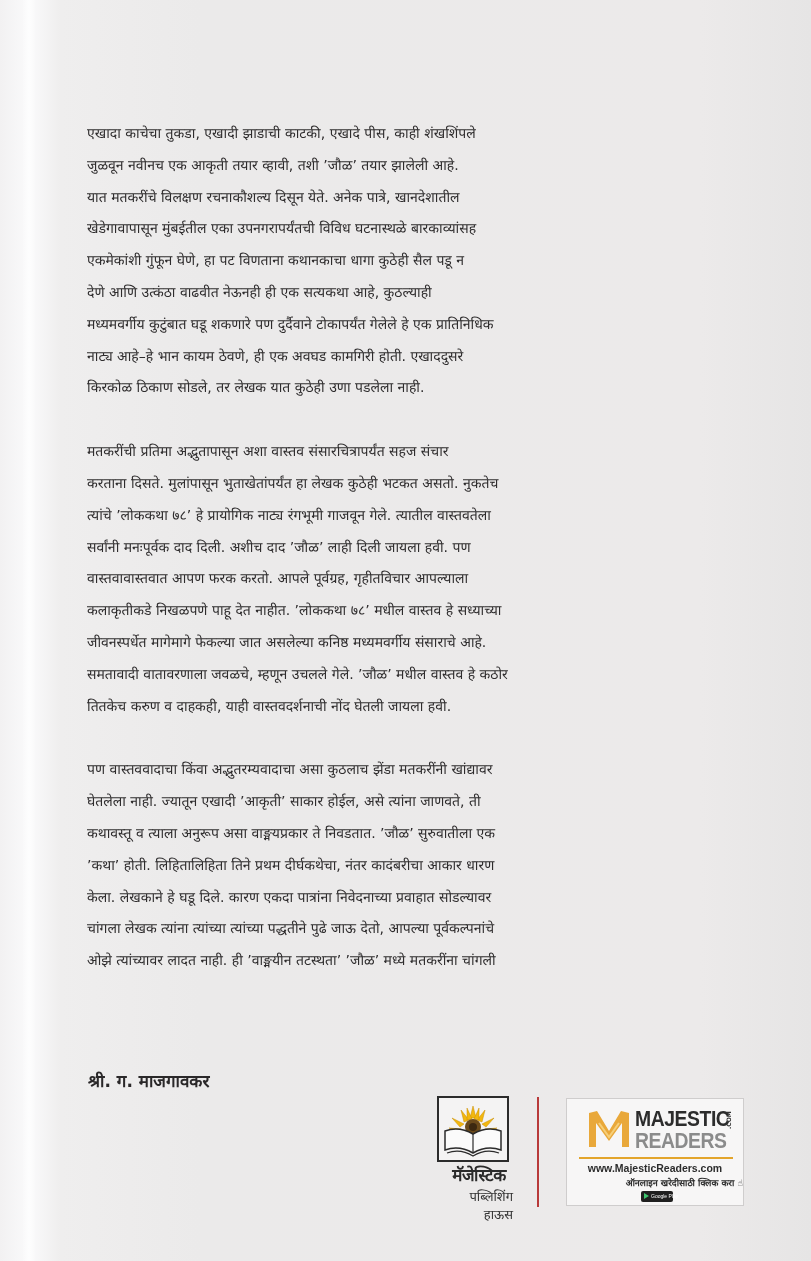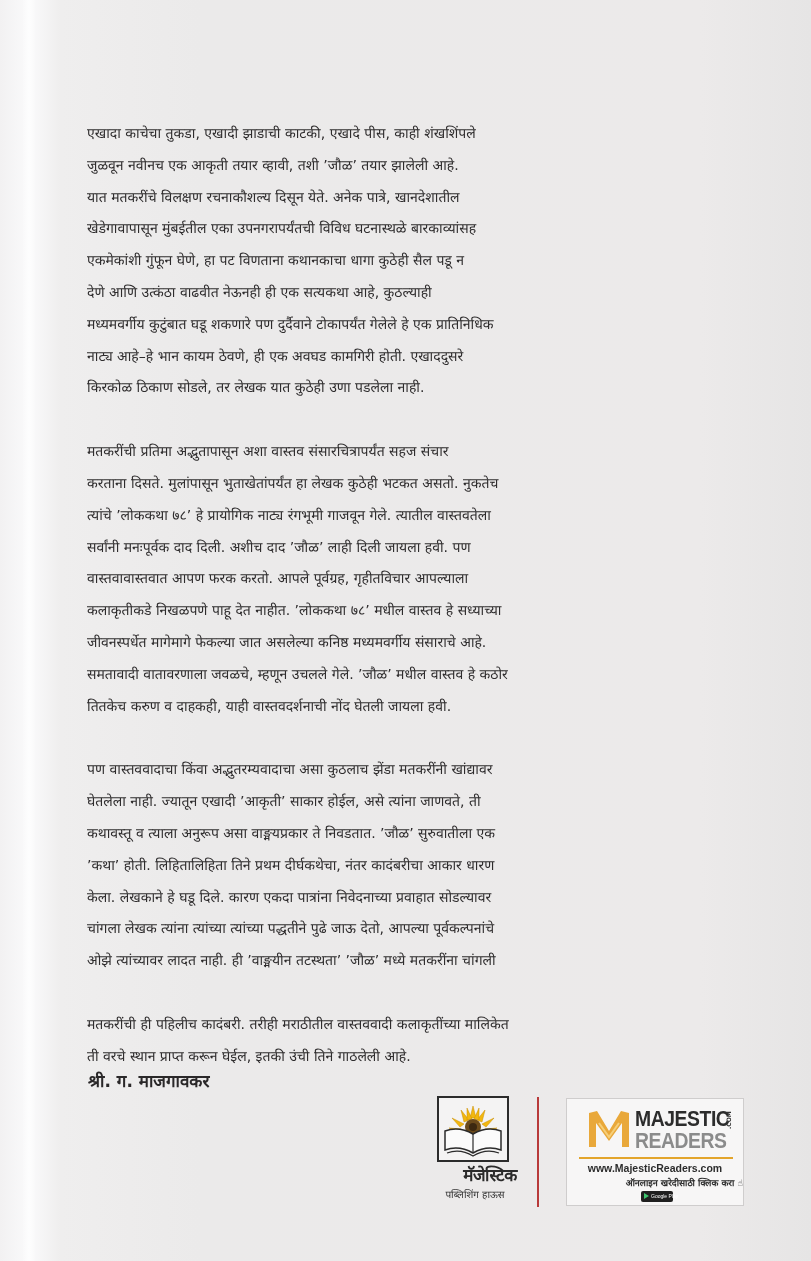--- a/index.html
+++ b/index.html
@@ -33,26 +33,26 @@
     font-size: 17px; font-weight: bold; color: #2a2829;
   }
   .pub-logo {
     position: absolute; left: 437px; top: 1094px; width: 76px; height: 112px;
   }
   .pub-box {
     position: absolute; left: 0; top: 2px; width: 72px; height: 66px;
     border: 2px solid #2b2b2b; box-sizing: border-box; background: #f4f3f3;
   }
   .pub-name {
-    position: absolute; left: 15px; top: 69px; width: 76px; text-align: center;
+    position: absolute; left: 4px; top: 69px; width: 76px; text-align: center;
     font-size: 17px; font-weight: bold; color: #2b2b2b; letter-spacing: -0.5px;
   }
   .pub-sub {
-    position: absolute; left: 0; top: 93px; width: 76px; text-align: center;
-    font-size: 10px; color: #333;
+    position: absolute; left: 0; top: 93px; width: 76px; text-align: right;
+    font-size: 13px; color: #333;
   }
   .divider {
     position: absolute; left: 537px; top: 1097px; width: 2px; height: 110px;
     background: #b83a3a;
   }
   .mr-card {
     position: absolute; left: 566px; top: 1098px; width: 178px; height: 108px;
     background: #f7f6f6; border: 1px solid #cfcdcd; box-sizing: border-box;
   }
   .mr-m { position: absolute; left: 20px; top: 10px; }
@@ -126,24 +126,20 @@
     </p>
     <p class="para">
       <span class="line">पण वास्तववादाचा किंवा अद्भुतरम्यवादाचा असा कुठलाच झेंडा मतकरींनी खांद्यावर</span>
       <span class="line">घेतलेला नाही. ज्यातून एखादी ’आकृती’ साकार होईल, असे त्यांना जाणवते, ती</span>
       <span class="line">कथावस्तू व त्याला अनुरूप असा वाङ्मयप्रकार ते निवडतात. ’जौळ’ सुरुवातीला एक</span>
       <span class="line">’कथा’ होती. लिहितालिहिता तिने प्रथम दीर्घकथेचा, नंतर कादंबरीचा आकार धारण</span>
       <span class="line">केला. लेखकाने हे घडू दिले. कारण एकदा पात्रांना निवेदनाच्या प्रवाहात सोडल्यावर</span>
       <span class="line">चांगला लेखक त्यांना त्यांच्या त्यांच्या पद्धतीने पुढे जाऊ देतो, आपल्या पूर्वकल्पनांचे</span>
       <span class="line">ओझे त्यांच्यावर लादत नाही. ही ’वाङ्मयीन तटस्थता’ ’जौळ’ मध्ये मतकरींना चांगली</span>
     </p>
-    <p class="para">
-      <span class="line">मतकरींची ही पहिलीच कादंबरी. तरीही मराठीतील वास्तववादी कलाकृतींच्या मालिकेत</span>
-      <span class="line">ती वरचे स्थान प्राप्त करून घेईल, इतकी उंची तिने गाठलेली आहे.</span>
-    </p>
   </div>
 
   <div class="author">श्री. ग. माजगावकर</div>
 
   <div class="pub-logo">
     <div class="pub-box">
       <svg width="68" height="62" viewBox="0 0 68 62" style="position:absolute;left:0;top:0;">
         <g fill="#f2b70f" stroke="#c98d00" stroke-width="0.5">
           <path d="M34 8 L37 20 L31 20 Z"></path>
           <path d="M22 12 L30 22 L25 24 Z"></path>

